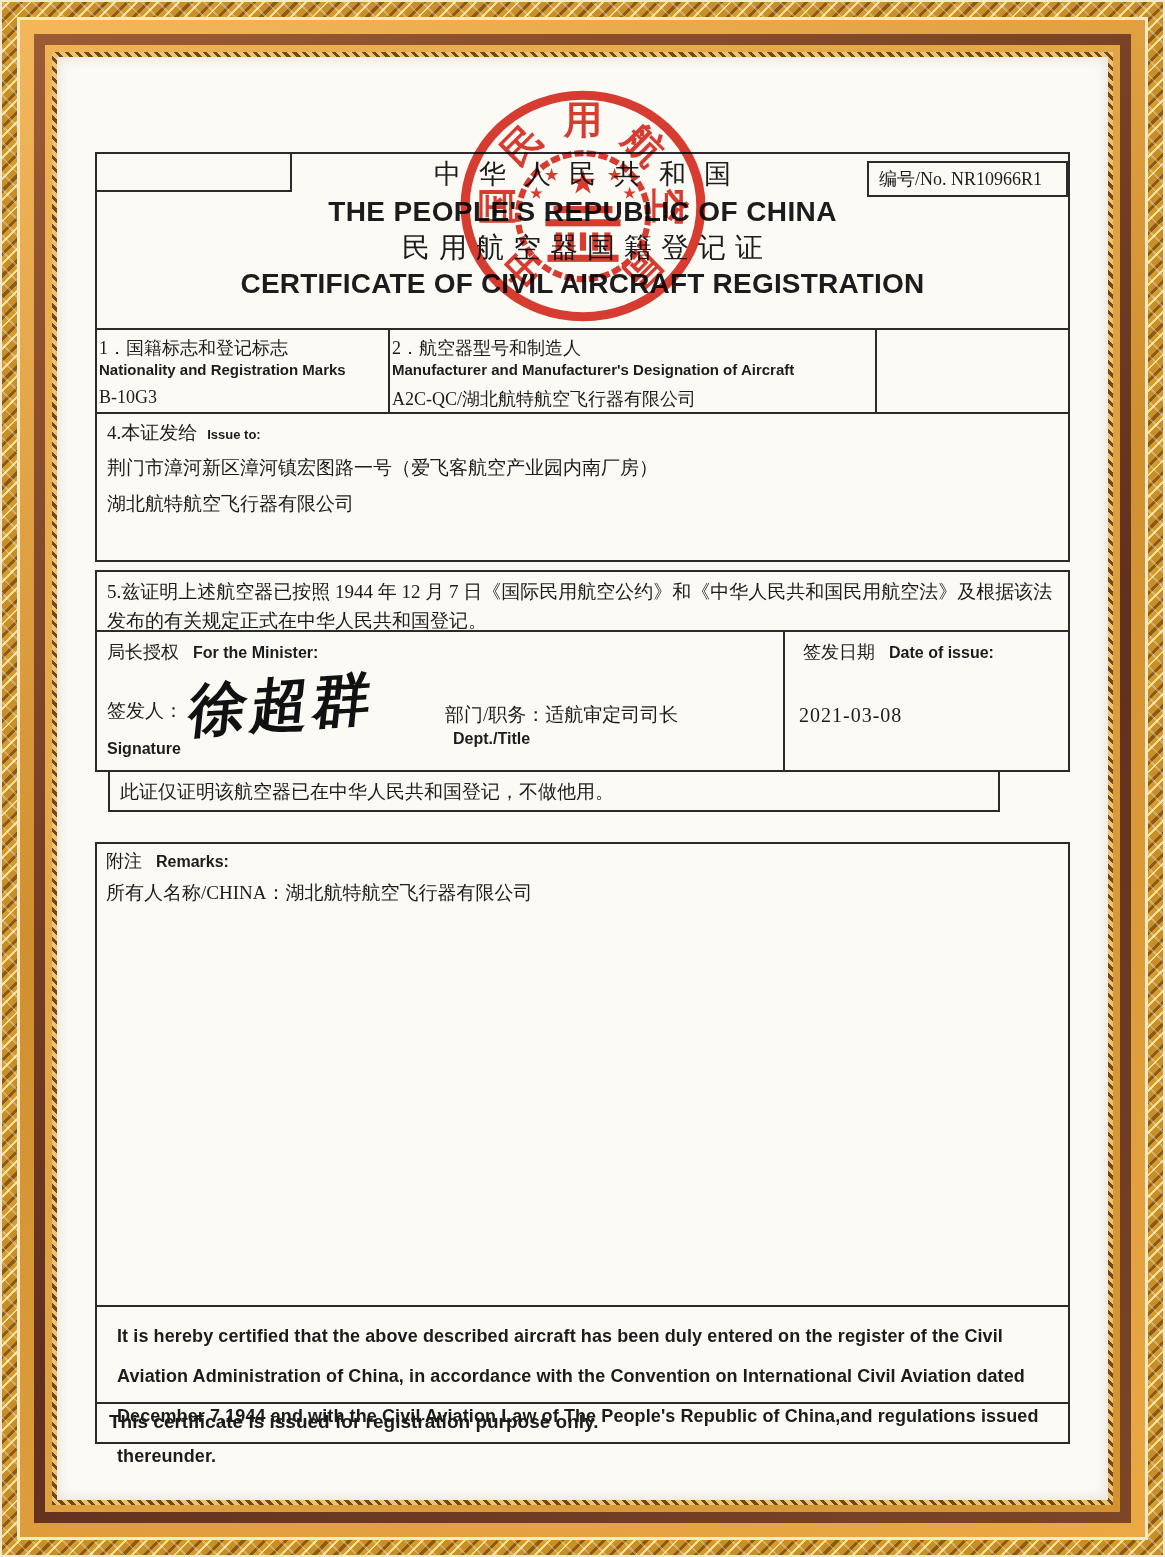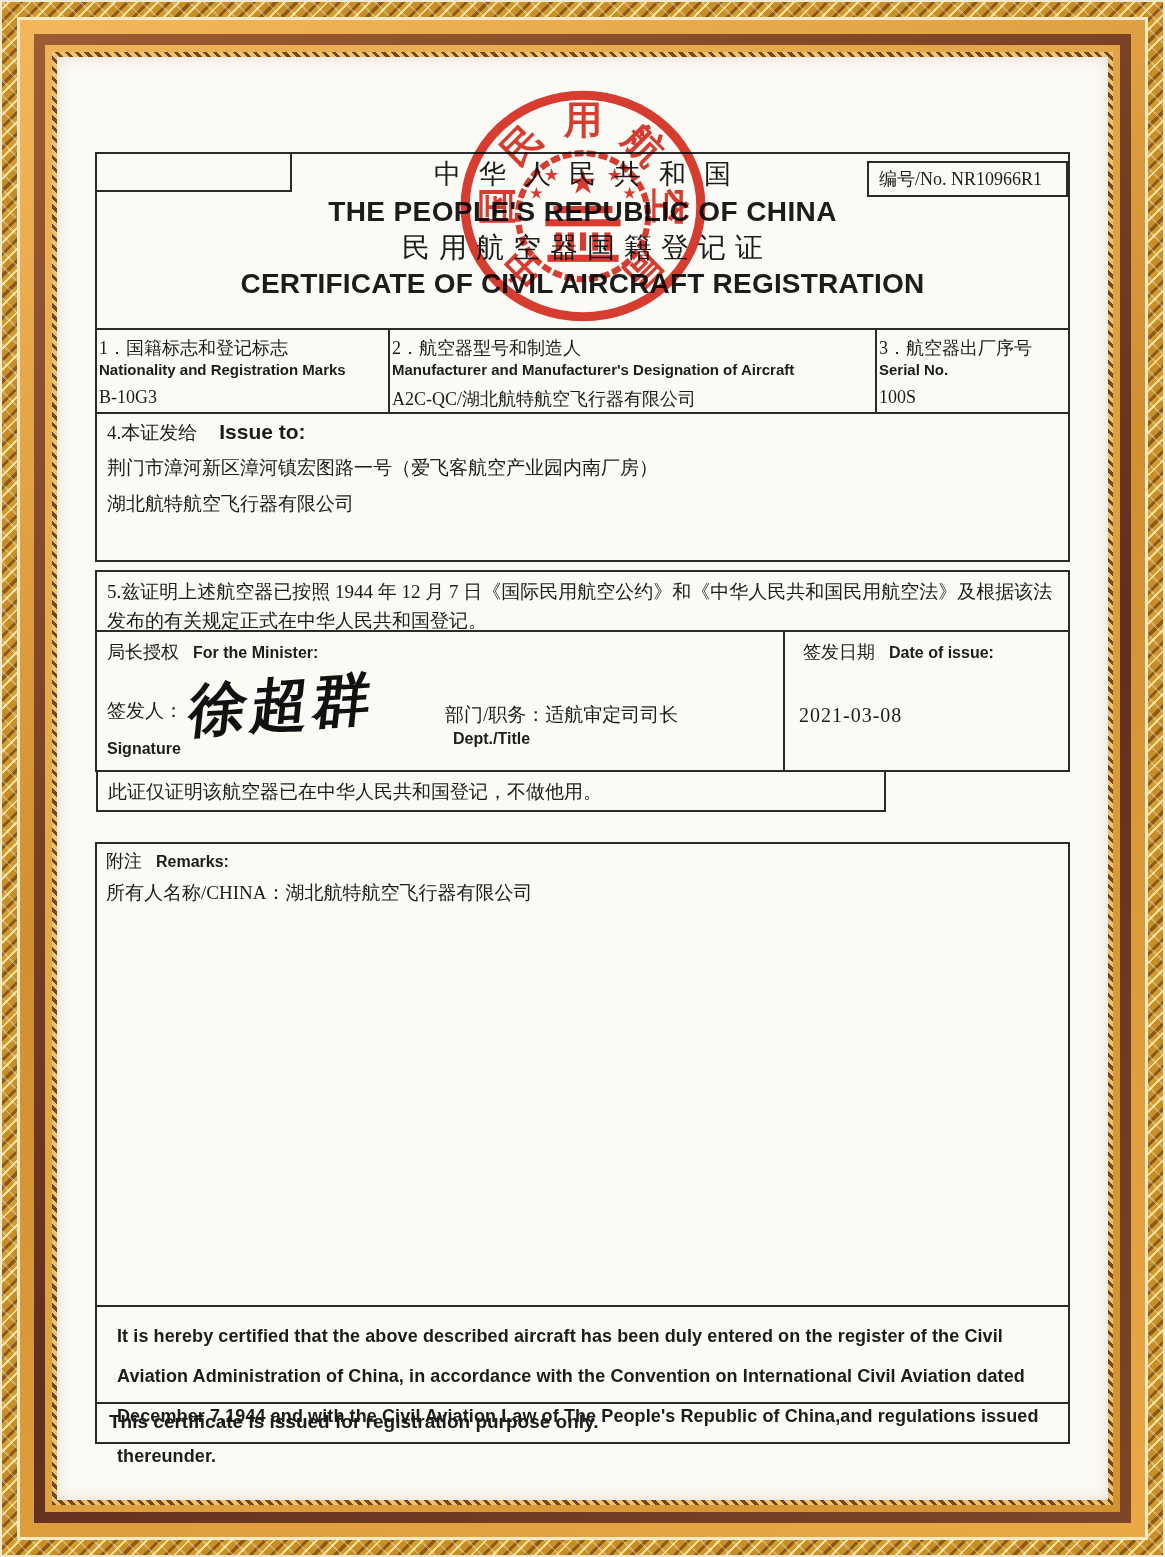--- a/index.html
+++ b/index.html
@@ -43,21 +43,21 @@
   #row1 .c1 { width:293px; border-right:2px solid #2b2b2b; }
   #row1 .c2 { width:487px; border-right:2px solid #2b2b2b; }
   #row1 .c3 { flex:1; }
   .f-cn  { font-size:18px; }
   .f-en  { font-size:15px; margin-top:1px; }
   .f-val { font-size:18px; margin-top:9px; }
 
   
   #row4 { left:95px; top:412px; width:975px; height:150px; padding:6px 10px; }
   #row4 .lbl-cn { font-size:19px; }
-  #row4 .lbl-en { font-size:21px; margin-left:18px; }
+  #row4 .lbl-en { font-size:13px; margin-left:6px; }
   #row4 .v1 { font-size:19px; margin-top:10px; }
   #row4 .v2 { font-size:19px; margin-top:9px; }
 
   
   #row5 { left:95px; top:570px; width:975px; height:62px; padding:5px 10px;
           font-size:19px; line-height:29px; }
 
   
   #minister { left:95px; top:630px; width:975px; height:142px; display:flex; }
   #minister .m-left { width:688px; border-right:2px solid #2b2b2b; position:relative;
@@ -67,21 +67,21 @@
   .mix-en { font-size:16px; margin-left:10px; }
   #sig-cn   { position:absolute; left:10px;  top:66px;  font-size:19px; }
   #sig-en   { position:absolute; left:10px;  top:108px;  font-size:16px; }
   #sig-name { position:absolute; left:92px;  top:34px;  font-size:58px; font-weight:bold;
               transform:rotate(-4deg) skewX(-10deg); letter-spacing:4px; color:#111; }
   #dept-cn  { position:absolute; left:348px; top:70px;  font-size:19px; }
   #dept-en  { position:absolute; left:356px; top:98px;  font-size:16px; }
   #date-val { position:absolute; left:14px;  top:72px;  font-size:20px; letter-spacing:1px; }
 
   
-  #note-row { left:96px; top:770px; width:790px; height:42px; padding:7px 10px; font-size:19px; }
+  #note-row { left:108px; top:770px; width:892px; height:42px; padding:7px 10px; font-size:19px; }
 
   
   #remarks { left:95px; top:842px; width:975px; height:465px; padding:5px 9px; }
   #remarks .r-owner   { font-size:19px; margin-top:7px; }
   #remarks .r-address { font-size:19px; margin-top:7px; line-height:33px; width:950px; }
 
   
   #certified { left:95px; top:1305px; width:975px; height:99px; padding:9px 20px;
                font-size:18px; line-height:40px; letter-spacing:.1px; }
   #purpose   { left:95px; top:1402px; width:975px; height:42px; padding:7px 12px; font-size:19px; }
@@ -117,25 +117,20 @@
 <div class="box" id="row1">
   <div class="cell c1">
     <div class="cn f-cn">1．国籍标志和登记标志</div>
     <div class="enb f-en">Nationality and Registration Marks</div>
     <div class="cn f-val">B-10G3</div>
   </div>
   <div class="cell c2">
     <div class="cn f-cn">2．航空器型号和制造人</div>
     <div class="enb f-en">Manufacturer and Manufacturer's Designation of Aircraft</div>
     <div class="cn f-val">A2C-QC/湖北航特航空飞行器有限公司</div>
-  </div>
-  <div class="cell c3">
-    <div class="cn f-cn">3．航空器出厂序号</div>
-    <div class="enb f-en">Serial No.</div>
-    <div class="cn f-val">100S</div>
   </div>
 </div>
 
 <div class="box" id="row4">
   <div>
     <span class="cn lbl-cn">4.本证发给</span>
     <span class="enb lbl-en">Issue to:</span>
   </div>
   <div class="cn v2">荆门市漳河新区漳河镇宏图路一号（爱飞客航空产业园内南厂房）</div>
   <div class="cn v1">湖北航特航空飞行器有限公司</div>

